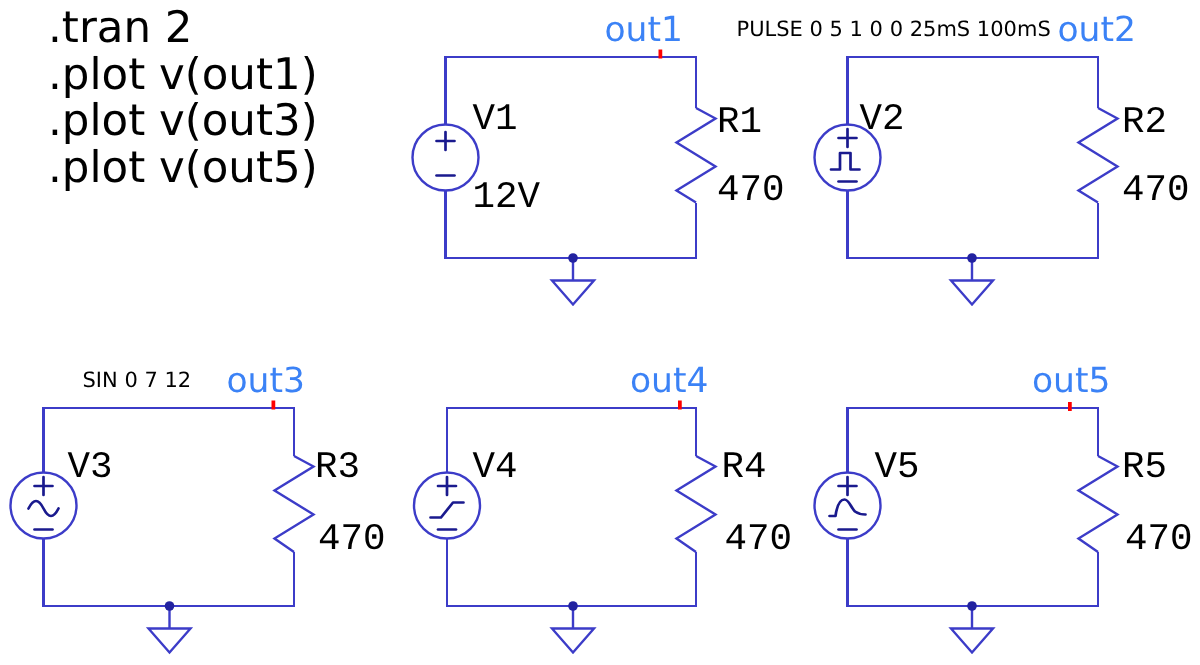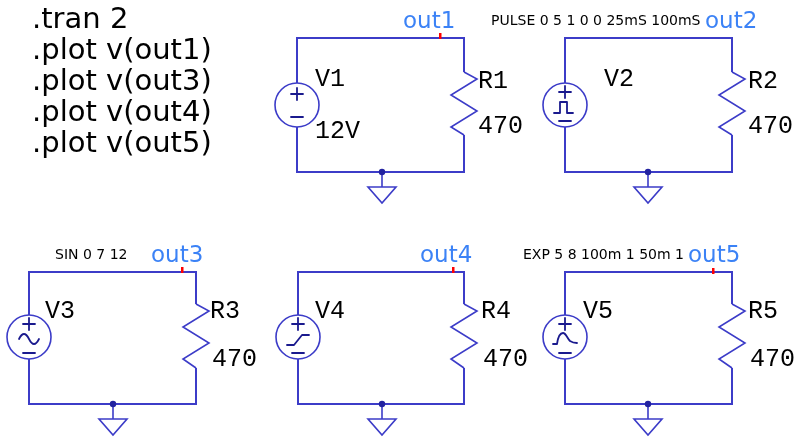--- a/index.html
+++ b/index.html
@@ -102,46 +102,44 @@
     </g>
     <circle class="dot" cx="648" cy="404" r="3.2"></circle>
     <rect class="tick" x="712" y="268" width="2.5" height="6"></rect>
   </g>
 </svg>
 
 <div class="directives">
   <div>.tran 2</div>
   <div>.plot v(out1)</div>
   <div>.plot v(out3)</div>
-  <div>.plot v(out4)</div>
   <div>.plot v(out5)</div>
 </div>
 
 <div class="lbl node" style="left:403px;top:7px">out1</div>
 <div class="lbl comp" style="left:315px;top:65px">V1</div>
 <div class="lbl comp" style="left:315px;top:117px">12V</div>
 <div class="lbl comp" style="left:478px;top:67px">R1</div>
 <div class="lbl comp" style="left:478px;top:112px">470</div>
 
 <div class="lbl param" style="left:491px;top:12px">PULSE 0 5 1 0 0 25mS 100mS</div>
 <div class="lbl node" style="left:705px;top:7px">out2</div>
-<div class="lbl comp" style="left:604px;top:65px">V2</div>
+<div class="lbl comp" style="left:573px;top:65px">V2</div>
 <div class="lbl comp" style="left:748px;top:67px">R2</div>
 <div class="lbl comp" style="left:748px;top:112px">470</div>
 
 <div class="lbl param" style="left:55px;top:246px">SIN 0 7 12</div>
 <div class="lbl node" style="left:151px;top:241px">out3</div>
 <div class="lbl comp" style="left:45px;top:297px">V3</div>
 <div class="lbl comp" style="left:210px;top:297px">R3</div>
 <div class="lbl comp" style="left:212px;top:345px">470</div>
 
 <div class="lbl node" style="left:420px;top:241px">out4</div>
 <div class="lbl comp" style="left:315px;top:297px">V4</div>
 <div class="lbl comp" style="left:481px;top:297px">R4</div>
 <div class="lbl comp" style="left:483px;top:345px">470</div>
 
-<div class="lbl param" style="left:523px;top:246px">EXP 5 8 100m 1 50m 1</div>
 <div class="lbl node" style="left:688px;top:241px">out5</div>
 <div class="lbl comp" style="left:583px;top:297px">V5</div>
 <div class="lbl comp" style="left:748px;top:297px">R5</div>
 <div class="lbl comp" style="left:750px;top:345px">470</div>
 
 </div>
 
 </body></html>

